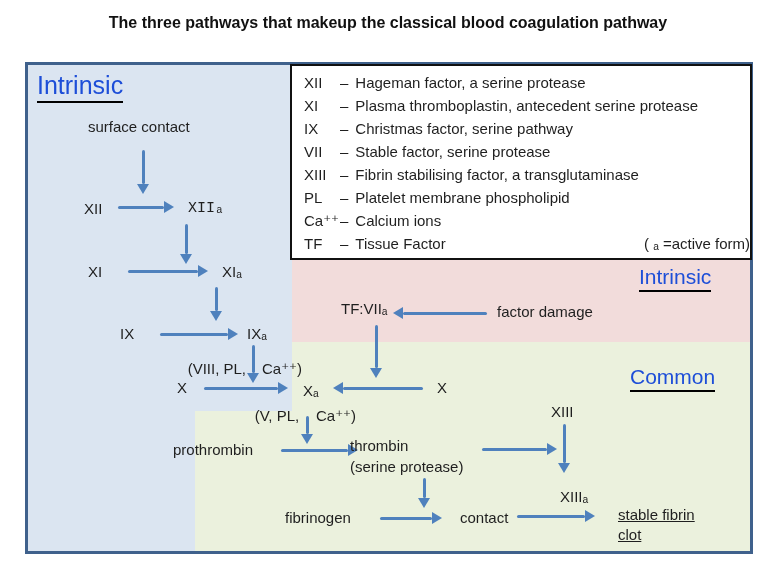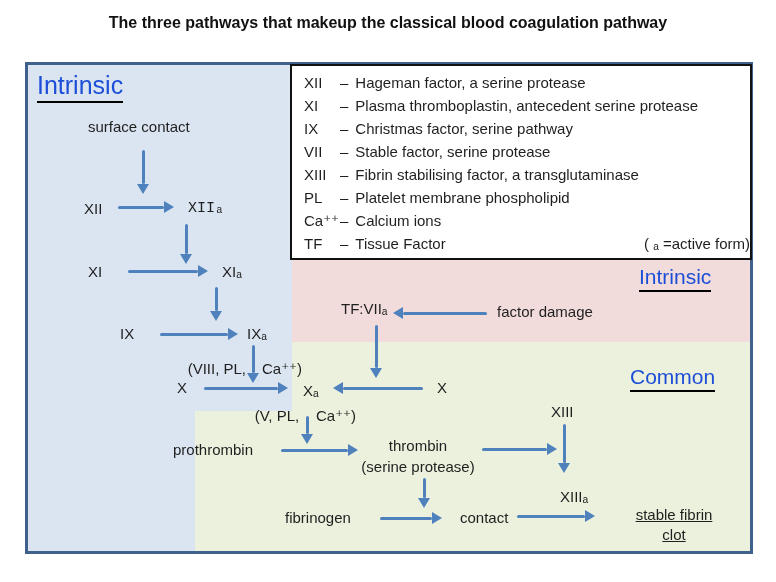--- a/index.html
+++ b/index.html
@@ -37,21 +37,21 @@
   .lrow .abbr{width:36px;flex:0 0 36px;}
   .lrow .dash{margin-right:7px;}
   .lrow .note{margin-left:auto;text-align:center;}
   .section-h{
     position:absolute;z-index:4;color:#1d4ed8;
     border-bottom:2px solid #000;padding-bottom:1px;white-space:nowrap;
   }
   .node{
     position:absolute;z-index:4;font-size:15px;white-space:nowrap;color:var(--ink);
   }
-  .multiline{white-space:pre-line;text-align:center;line-height:21px;}
+  .multiline{white-space:pre-line;line-height:21px;}
   .arr{position:absolute;background:var(--arrow);z-index:3;border-radius:2px;}
   .arr-h{height:3px;}
   .arr-h.head-r::after{
     content:"";position:absolute;left:100%;top:-5px;width:0;height:0;
     border-left:10px solid var(--arrow);
     border-top:6.5px solid transparent;border-bottom:6.5px solid transparent;
   }
   .arr-h.head-l::before{
     content:"";position:absolute;right:100%;top:-5px;width:0;height:0;
     border-right:10px solid var(--arrow);

